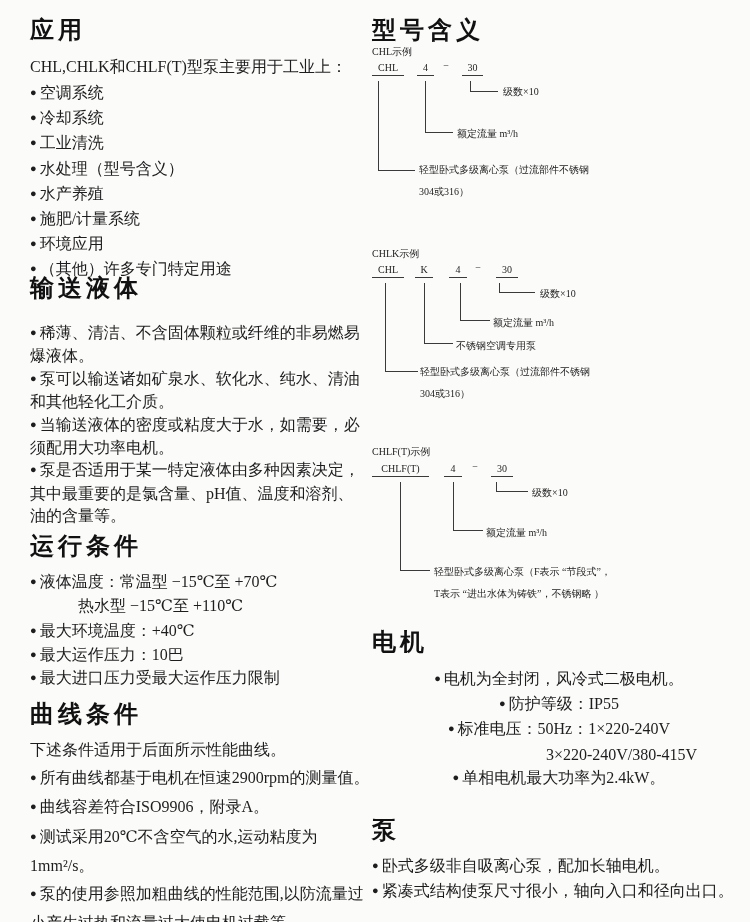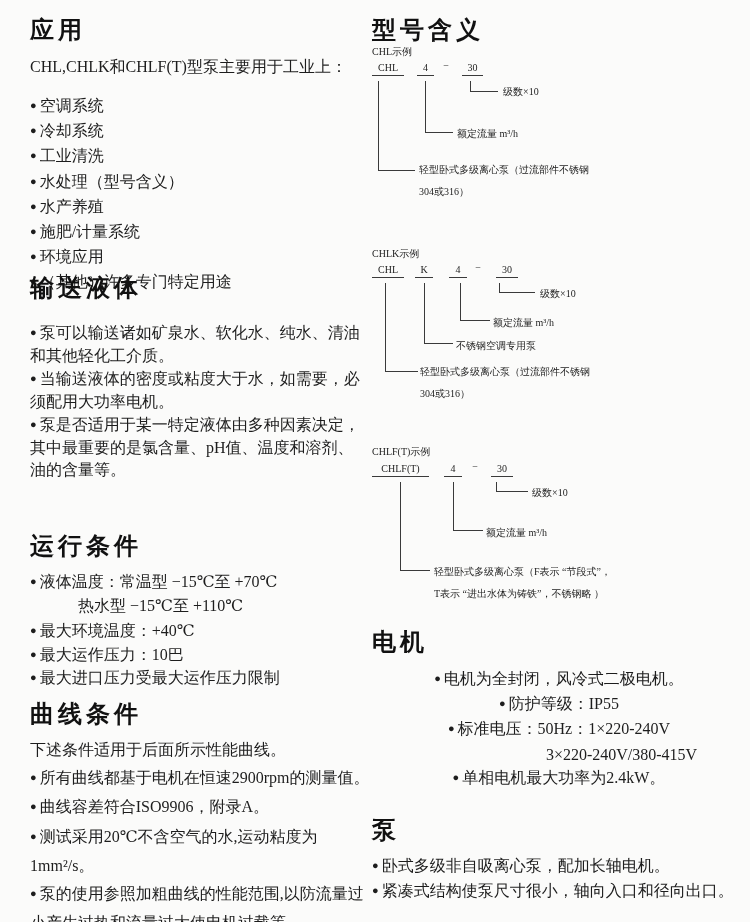--- a/index.html
+++ b/index.html
@@ -15,21 +15,21 @@
     font-weight:bold;font-size:24px;letter-spacing:4px;color:#111;
   }
   .intro{margin:0;}
   .li{position:relative;}
   .li::before{content:"●";font-size:11px;margin-right:3px;position:relative;top:-2px;}
   .cont{}
 
   
   #sec-application{left:30px;top:14px;width:336px;}
   #sec-application .hd{margin-bottom:10px;}
-  #sec-application .intro{line-height:22px;margin-bottom:16px;}
+  #sec-application .intro{line-height:22px;margin-bottom:3px;}
   #sec-application .li{line-height:23.2px;}
 
   #sec-liquids{left:30px;top:272px;width:336px;}
   #sec-liquids .hd{margin-bottom:18px;}
   #sec-liquids .li{line-height:22.4px;}
 
   #sec-operating{left:30px;top:530px;width:336px;}
   #sec-operating .hd{margin-bottom:9px;}
   #sec-operating .li,#sec-operating .cont{line-height:22.5px;}
   #sec-operating .cont{padding-left:48px;}
@@ -74,20 +74,21 @@
     <div class="li">工业清洗</div>
     <div class="li">水处理（型号含义）</div>
     <div class="li">水产养殖</div>
     <div class="li">施肥/计量系统</div>
     <div class="li">环境应用</div>
     <div class="li">（其他）许多专门特定用途</div>
   </div>
 
   <div class="sec" id="sec-liquids">
     <h2 class="hd">输送液体</h2>
+    <div class="li">稀薄、清洁、不含固体颗粒或纤维的非易燃易爆液体。</div>
     <div class="li">泵可以输送诸如矿泉水、软化水、纯水、清油和其他轻化工介质。</div>
     <div class="li">当输送液体的密度或粘度大于水，如需要，必须配用大功率电机。</div>
     <div class="li">泵是否适用于某一特定液体由多种因素决定，其中最重要的是氯含量、pH值、温度和溶剂、油的含量等。</div>
   </div>
 
   <div class="sec" id="sec-operating">
     <h2 class="hd">运行条件</h2>
     <div class="li">液体温度：常温型 −15℃至 +70℃</div>
     <div class="cont">热水型 −15℃至 +110℃</div>
     <div class="li sp">最大环境温度：+40℃</div>

